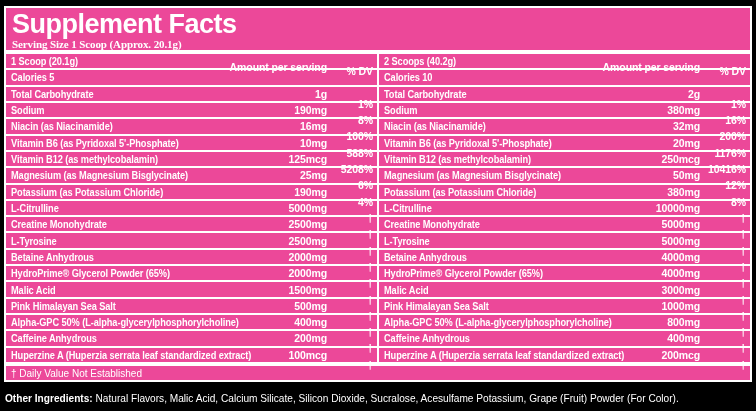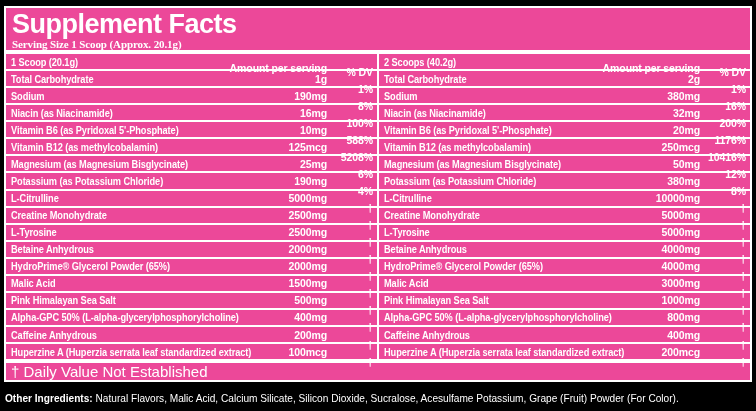--- a/index.html
+++ b/index.html
@@ -19,21 +19,21 @@
   .cols{flex:1 1 auto;display:flex;min-height:0;}
   .col{flex:1 1 0;display:flex;flex-direction:column;min-width:0;border-radius:14px;}
   .vdiv{flex:0 0 2px;background:#ffffff;}
   .col > *{flex:1 1 0;display:flex;align-items:center;padding:0 4px 0 5px;min-height:0;}
   .col > *:not(:first-child){border-top:2px solid #ffffff;}
   .row,.hdr{font-size:10.5px;font-weight:bold;letter-spacing:-0.1px;}
   .name{flex:1 1 0;min-width:0;white-space:nowrap;transform:scaleX(.88);transform-origin:left center;}
   .amt{flex:0 0 58px;text-align:right;white-space:nowrap;}
   .dv{flex:0 0 46px;text-align:right;white-space:nowrap;margin-top:20px;}
   .hdr .hdr-amt{flex:0 0 auto;text-align:right;white-space:nowrap;margin-top:12px;}
-  .footnote{flex:0 0 14px;display:flex;align-items:center;padding:0 5px;font-size:15px;font-weight:normal;letter-spacing:0;}
+  .footnote{flex:0 0 14px;display:flex;align-items:center;padding:0 5px;font-size:10px;font-weight:normal;letter-spacing:0;}
   .other{
     position:absolute;left:5px;top:392px;width:748px;font-size:11px;line-height:13px;
     white-space:nowrap;transform:scaleX(.92);transform-origin:left center;
   }
   .other b{font-weight:bold;}
 </style>
 </head>
 <body>
 
 <div class="panel">
@@ -44,20 +44,23 @@
 
   <div class="thick-bar"></div>
 
   <div class="cols">
     <div class="col">
       <div class="hdr">
         <span class="name">1 Scoop (20.1g)</span>
         <span class="hdr-amt">Amount per serving</span>
         <span class="dv">% DV</span>
       </div>
+      <div class="row">
+        <span class="name">Calories 5</span>
+      </div>
 
   <div class="row">
     <span class="name">Total Carbohydrate</span>
     <span class="amt">1g</span>
     <span class="dv">1%</span>
   </div>
 
   <div class="row">
     <span class="name">Sodium</span>
     <span class="amt">190mg</span>
@@ -156,20 +159,23 @@
 </div>
 
     <div class="vdiv"></div>
 
     <div class="col">
       <div class="hdr">
         <span class="name">2 Scoops (40.2g)</span>
         <span class="hdr-amt">Amount per serving</span>
         <span class="dv">% DV</span>
       </div>
+      <div class="row">
+        <span class="name">Calories 10</span>
+      </div>
 
   <div class="row">
     <span class="name">Total Carbohydrate</span>
     <span class="amt">2g</span>
     <span class="dv">1%</span>
   </div>
 
   <div class="row">
     <span class="name">Sodium</span>
     <span class="amt">380mg</span>

